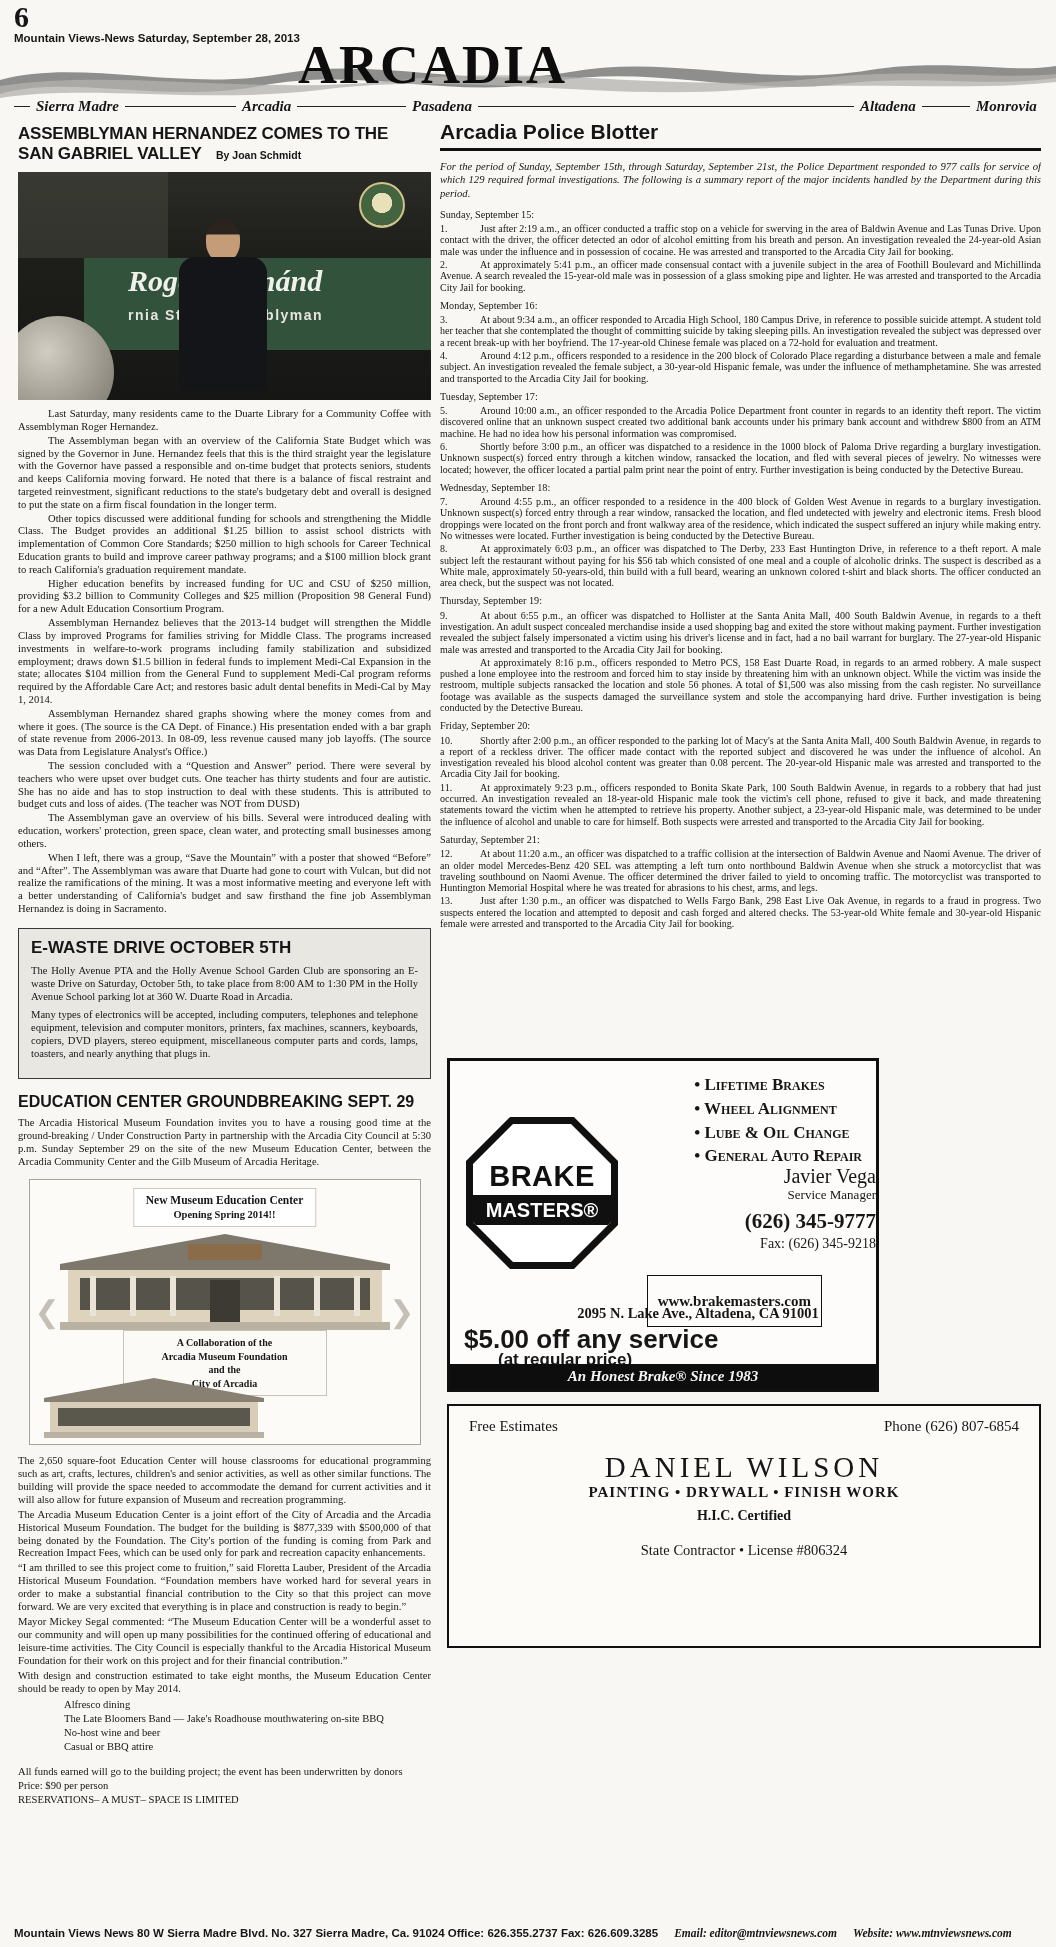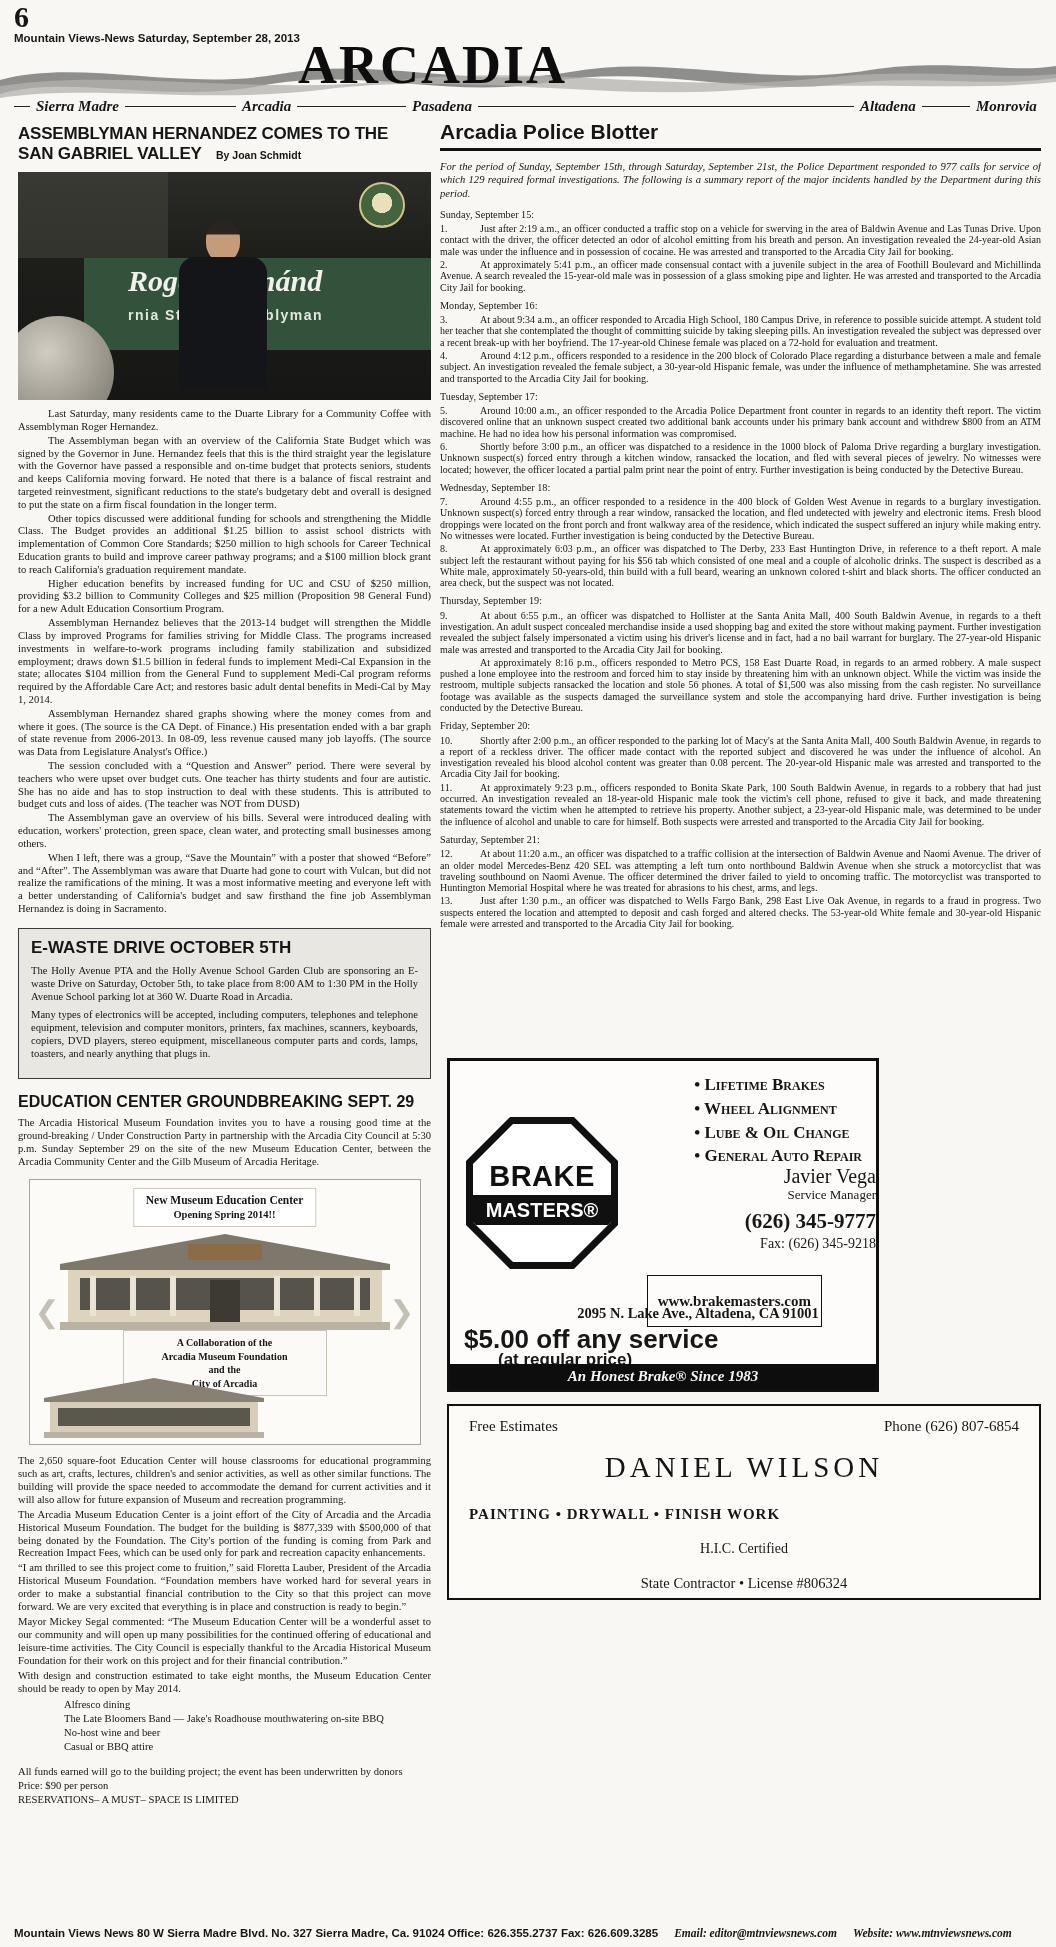--- a/index.html
+++ b/index.html
@@ -78,25 +78,25 @@
   .bm-title { font-size:13px; line-height:1.3; }
   .bm-phone { font:bold 21px/1.3 "Liberation Serif", serif; margin-top:4px; }
   .bm-fax { font-size:14px; line-height:1.3; }
   .bm-web { position:absolute; top:214px; right:54px; border:1.5px solid #101010; padding:16px 10px; font:bold 15px/1.2 "Liberation Serif", serif; }
   .bm-address { position:absolute; top:244px; left:70px; right:0; text-align:center; font:bold 14.5px/1.2 "Liberation Serif", serif; }
   .bm-offer { position:absolute; top:264px; left:14px; font:800 26px/1.1 "Liberation Sans", sans-serif; }
   .bm-offer2 { position:absolute; top:290px; left:48px; font:800 17px/1.1 "Liberation Sans", sans-serif; }
   .bm-tagline { position:absolute; left:0; right:0; bottom:0; height:25px; background:#0d0d0d; color:#f4f4f2; font:bold italic 15px/25px "Liberation Serif", serif; font-style:italic; text-align:center; }
 
   
-  .ad-wilson { position:absolute; left:447px; top:1404px; width:594px; height:196px; border:2px solid #101010; background:#fcfbf8; padding:12px 20px; }
+  .ad-wilson { position:absolute; left:447px; top:1404px; width:594px; height:244px; border:2px solid #101010; background:#fcfbf8; padding:12px 20px; }
   .aw-top { display:flex; justify-content:space-between; font-size:15px; }
   .aw-name { text-align:center; font-size:29px; letter-spacing:4px; margin-top:16px; }
-  .aw-services { text-align:left; font-weight:bold; font-size:15px; letter-spacing:1px; margin-top:22px; }
-  .aw-cert { text-align:center; font-weight:normal; font-size:14px; margin-top:18px; }
+  .aw-services { text-align:center; font-weight:bold; font-size:15px; letter-spacing:1px; margin-top:0; }
+  .aw-cert { text-align:center; font-weight:bold; font-size:14px; margin-top:7px; }
   .aw-lic { text-align:center; font-size:14.5px; margin-top:18px; }
   .aw-bonded { text-align:center; font-weight:bold; font-size:14px; margin-top:2px; }
 
   
   .footer { position:absolute; left:14px; right:14px; bottom:8px; display:flex; gap:16px; align-items:baseline; white-space:nowrap; }
   .footer-info { font:bold 11.5px/1 "Liberation Sans", sans-serif; }
   .footer-email, .footer-web { font:bold italic 11.5px/1 "Liberation Serif", serif; font-style:italic; }
 </style>
 </head>
 <body>

